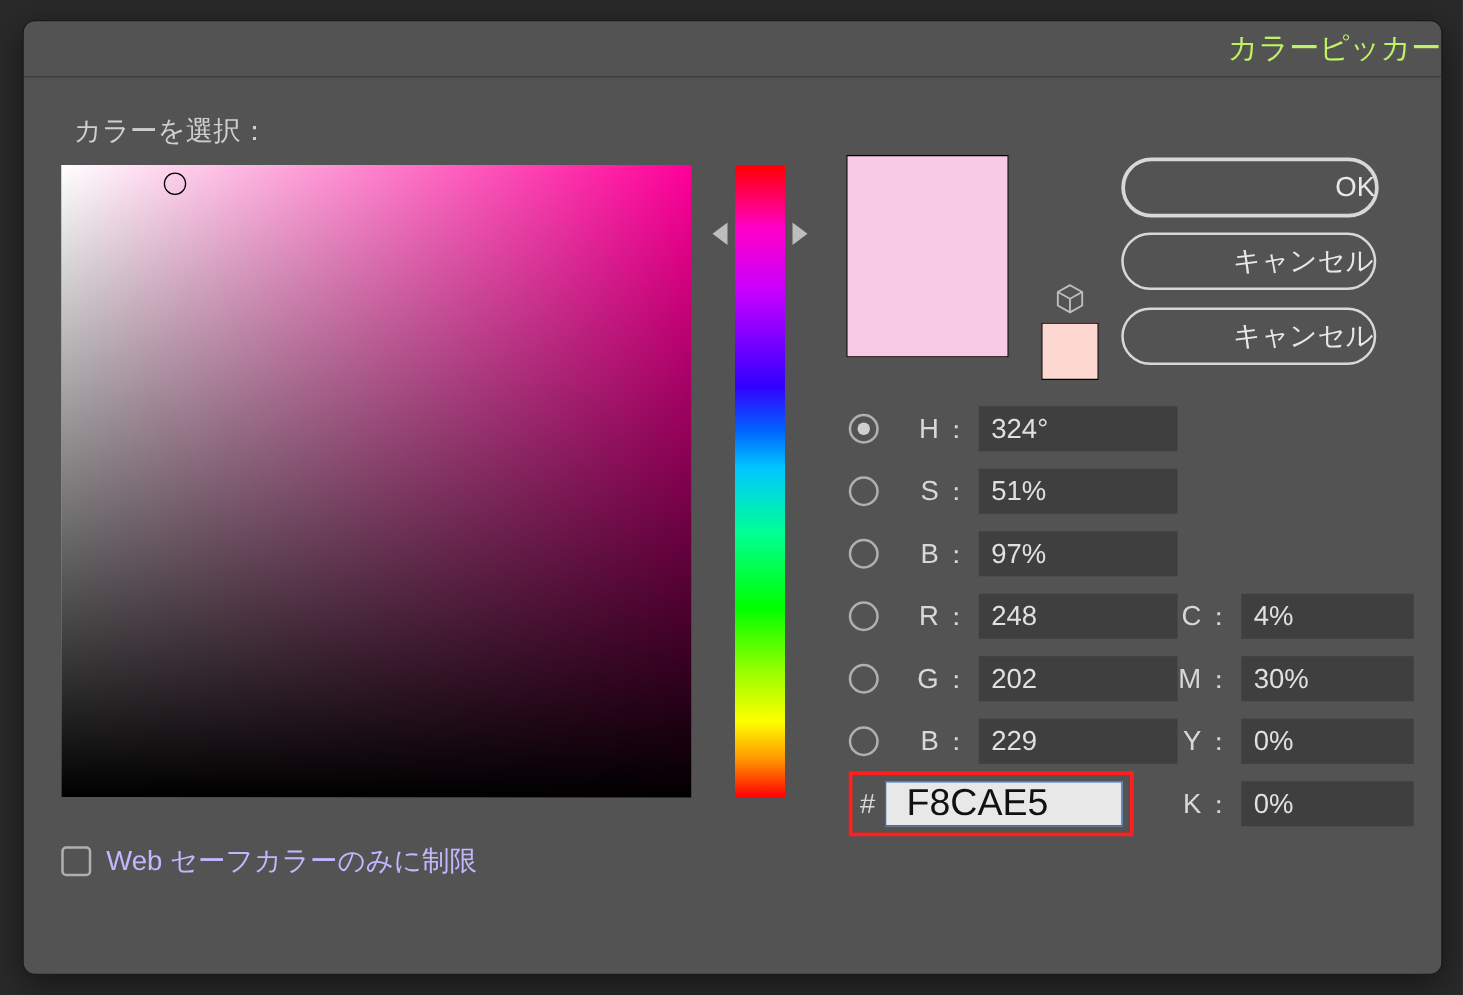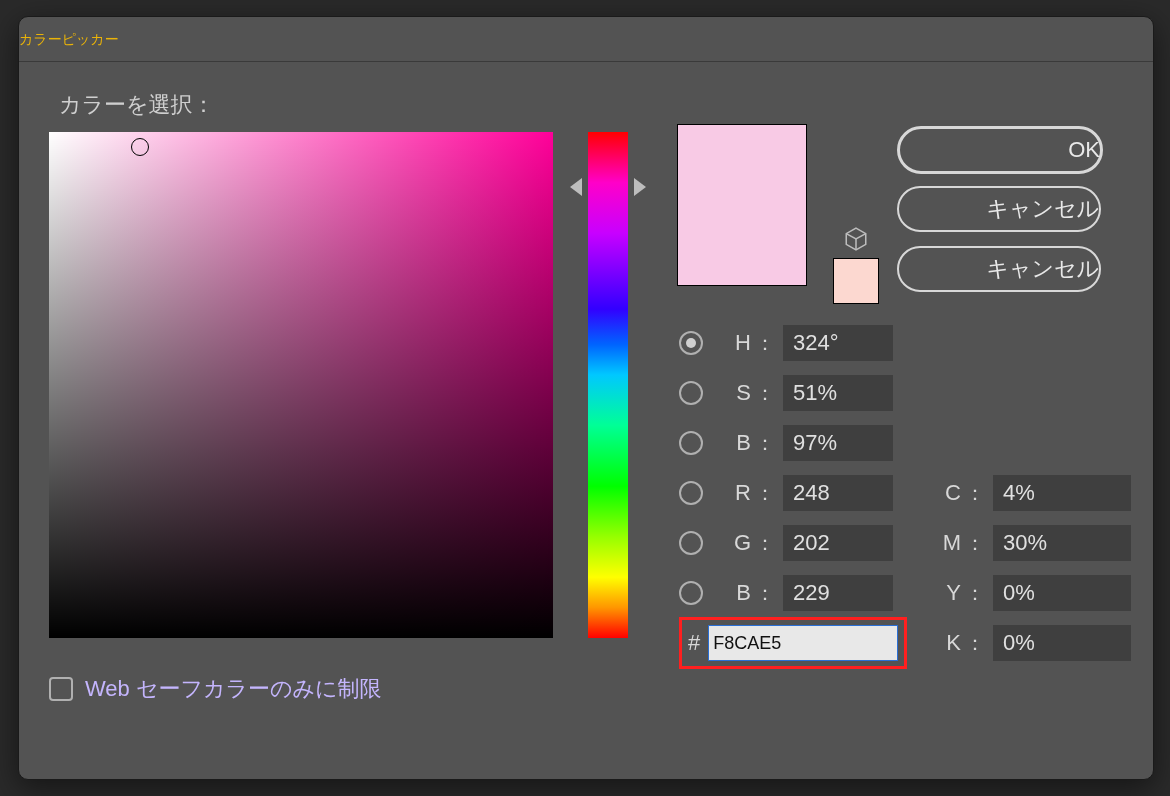--- a/index.html
+++ b/index.html
@@ -1,17 +1,17 @@
 <!DOCTYPE html>
 <html><head>
 <meta charset="utf-8">
 <style>
   html,body{margin:0;padding:0;background:#2a2a2a;width:1170px;height:796px;font-family:"Hiragino Kaku Gothic Pro","Meiryo",sans-serif;color:#e0e0e0;font-size:20px;overflow:hidden}
   .dialog{position:absolute;left:18px;top:16px;width:1134px;height:762px;background:#535353;border:1px solid #1a1a1a;border-radius:10px;box-shadow:0 8px 30px rgba(0,0,0,.5)}
-  .titlebar{height:44px;line-height:44px;text-align:left;font-size:14px;color:#eab308;border-bottom:1px solid #3a3a3a}
+  .titlebar{height:44px;line-height:44px;text-align:right;font-size:24px;color:#bef264;border-bottom:1px solid #3a3a3a}
   .body{position:relative;padding:0}
   .prompt{position:absolute;left:40px;top:28px;font-size:22px;color:#cfcfcf}
   .sv{position:absolute;left:30px;top:70px;width:504px;height:506px;background:
         linear-gradient(to top,#000,rgba(0,0,0,0)),
         linear-gradient(to right,#fff,hsl(324 100% 50%));
       cursor:crosshair}
   .sv-cursor{position:absolute;width:18px;height:18px;border:1.5px solid #000;border-radius:50%;box-sizing:border-box;transform:translate(-50%,-50%)}
   .hue-wrap{position:absolute;left:565px;top:70px;width:48px;height:506px}
   .hue{width:40px;height:506px;margin:0 4px;background:linear-gradient(to bottom,
        #ff0000 0%,#ff00c8 10%,#c800ff 20%,#3200ff 35%,#0064ff 42%,#00c8ff 48%,
@@ -25,25 +25,25 @@
   .btn{position:absolute;width:200px;height:42px;border:2.5px solid #d8d8d8;border-radius:24px;background:transparent;color:#e8e8e8;font-size:22px;cursor:pointer;text-align:right;line-height:42px}
   .btn.ok{left:878px;top:64px;border-width:3px}
   .btn.cancel{left:878px;top:124px}
   .btn.sw{left:878px;top:184px}
   .rows{position:absolute;left:660px;top:256px}
   .row{display:flex;align-items:center;height:50px}
   .radio{width:20px;height:20px;border:2px solid #b0b0b0;border-radius:50%;margin-right:6px;display:flex;align-items:center;justify-content:center;cursor:pointer}
   .radio.sel::after{content:"";width:10px;height:10px;background:#cfcfcf;border-radius:50%}
   .lab{width:42px;text-align:right;color:#d8d8d8;font-size:22px}
   .colon{padding:0 8px 0 4px;color:#d8d8d8}
-  .val{width:110px;height:36px;background:#3f3f3f;border:none;color:#e0e0e0;font-size:22px;padding:0 10px;line-height:36px;box-sizing:border-box}
+  .val{width:159px;height:36px;background:#3f3f3f;border:none;color:#e0e0e0;font-size:22px;padding:0 10px;line-height:36px;box-sizing:border-box}
   .hexrow{display:flex;align-items:center;height:50px;position:absolute;left:660px;top:556px}
   .hexbox{border:3px solid #ff1f1f;padding:5px 6px;display:flex;align-items:center}
   .hash{color:#d8d8d8;font-size:22px;margin-right:8px}
-  .hexval{width:190px;height:36px;background:#e8e8e8;color:#111;border:1px solid #2a6fd6;font-size:18px;padding:0 4px;line-height:36px;box-sizing:border-box}
+  .hexval{width:190px;height:36px;background:#e8e8e8;color:#111;border:1px solid #2a6fd6;font-size:30px;padding:0 16px;line-height:36px;box-sizing:border-box}
   .cmyk{position:absolute;left:910px;top:406px}
   .cmyk .row .lab{width:32px}
   .cmyk .val{width:138px}
   .web{position:absolute;left:30px;top:612px;display:flex;align-items:center;font-size:22px;color:#c4b5fd}
   .chk{width:20px;height:20px;border:2px solid #b0b0b0;border-radius:4px;margin-right:12px;cursor:pointer}
   svg{display:block}
 </style>
 </head>
 <body>
 

